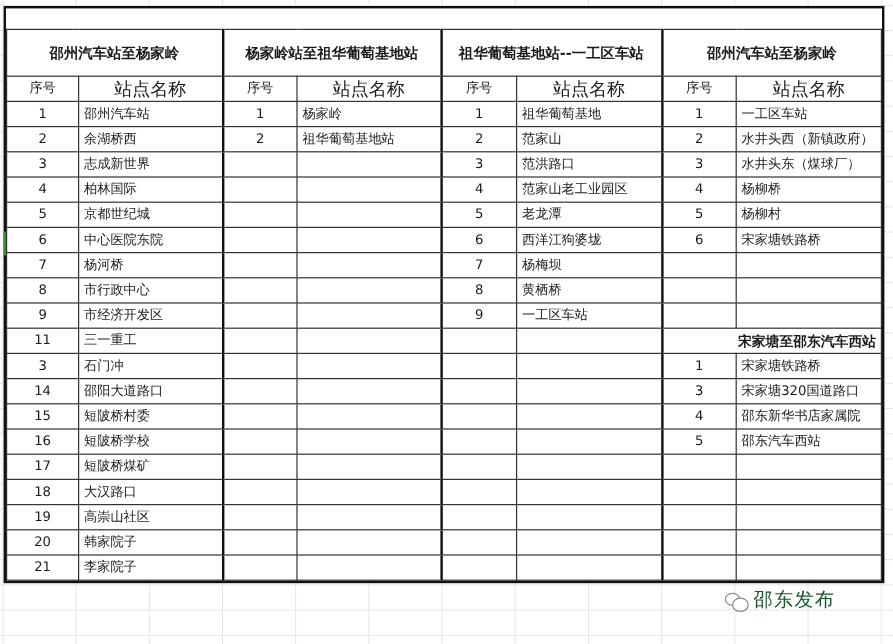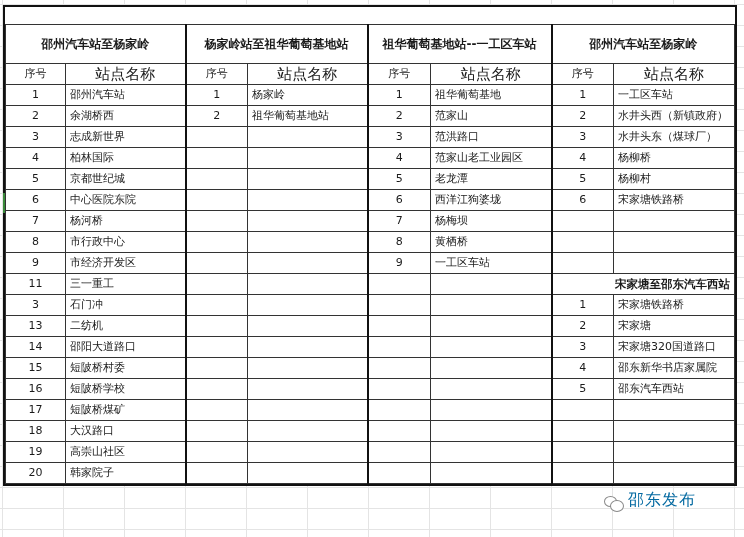--- a/index.html
+++ b/index.html
@@ -17,22 +17,22 @@
   td.num{text-align:center;}
   td.hdr-seq{text-align:center;font-size:11px;}
   td.hdr-name{text-align:center;font-size:15px;}
   td.title{height:38px;text-align:center;font-weight:bold;font-size:12px;}
   td.subtitle{text-align:right;font-weight:bold;font-size:11.5px;}
   .thick-l{border-left:2px solid #111 !important;}
   col.c1{width:60px;} col.c2{width:120px;}
   col.c3{width:62px;} col.c4{width:120px;}
   col.c5{width:63px;} col.c6{width:121px;}
   col.c7{width:62px;} col.c8{width:121px;}
-  .watermark{position:absolute;left:604px;top:490px;display:flex;align-items:flex-end;gap:4px;
-     color:#0369a1;font-size:16px;letter-spacing:1px;}
+  .watermark{position:absolute;left:604px;top:490px;display:flex;align-items:center;gap:4px;
+     color:#14532d;font-size:16px;letter-spacing:1px;}
   .wm-icon{width:20px;height:16px;position:relative;}
   .wm-icon span{position:absolute;border:1.3px solid #888;border-radius:50%;background:#fff;}
   .green-mark{position:absolute;left:3px;top:193px;width:2px;height:20px;background:#3b8a3b;}
 </style>
 </head>
 <body>
 
 <div class="gridbg"></div>
 
 <div class="sheet">
@@ -167,30 +167,20 @@
           <td class="num">3</td>
           <td>石门冲</td>
           <td class="num thick-l"></td>
           <td></td>
           <td class="num thick-l"></td>
           <td></td>
           <td class="num thick-l">1</td>
           <td>宋家塘铁路桥</td>
         </tr>
         <tr>
-          <td class="num">13</td>
-          <td>二纺机</td>
-          <td class="num thick-l"></td>
-          <td></td>
-          <td class="num thick-l"></td>
-          <td></td>
-          <td class="num thick-l">2</td>
-          <td>宋家塘</td>
-        </tr>
-        <tr>
           <td class="num">14</td>
           <td>邵阳大道路口</td>
           <td class="num thick-l"></td>
           <td></td>
           <td class="num thick-l"></td>
           <td></td>
           <td class="num thick-l">3</td>
           <td>宋家塘320国道路口</td>
         </tr>
         <tr>
@@ -239,20 +229,30 @@
           <td class="num thick-l"></td>
           <td></td>
           <td class="num thick-l"></td>
           <td></td>
           <td class="num thick-l"></td>
           <td></td>
         </tr>
         <tr>
           <td class="num">20</td>
           <td>韩家院子</td>
+          <td class="num thick-l"></td>
+          <td></td>
+          <td class="num thick-l"></td>
+          <td></td>
+          <td class="num thick-l"></td>
+          <td></td>
+        </tr>
+        <tr>
+          <td class="num">21</td>
+          <td>李家院子</td>
           <td class="num thick-l"></td>
           <td></td>
           <td class="num thick-l"></td>
           <td></td>
           <td class="num thick-l"></td>
           <td></td>
         </tr>
       </tbody>
 </table>
 </div>

